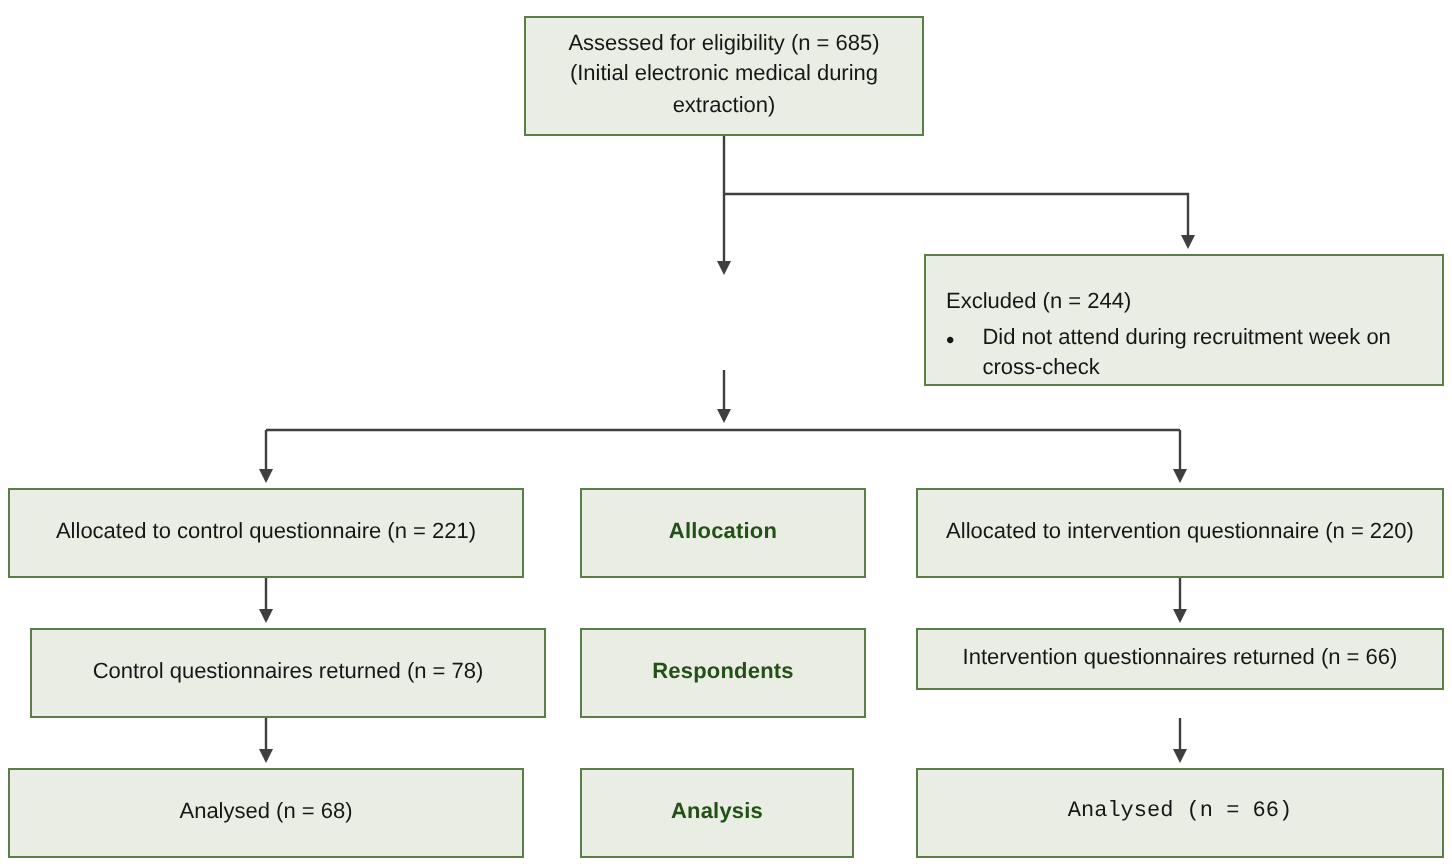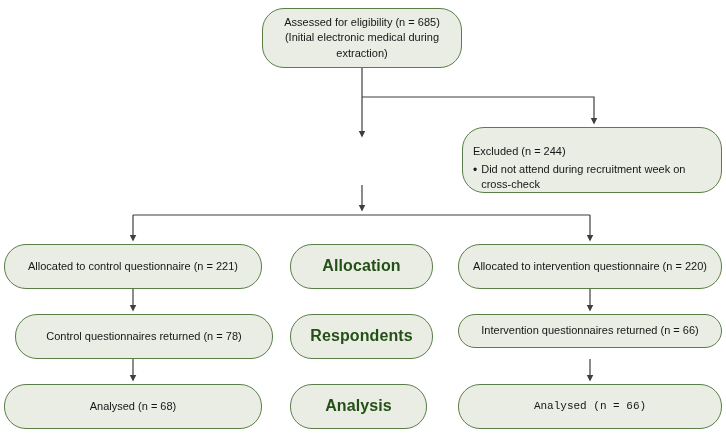--- a/index.html
+++ b/index.html
@@ -21,35 +21,35 @@
   .wires{position:absolute;left:0;top:0;width:726px;height:433px;}
   .wires line, .wires polyline{
     stroke:var(--line);stroke-width:1.2;fill:none;
   }
   .wires marker path{fill:var(--line);}
   .box{
     position:absolute;
     box-sizing:border-box;
     background:var(--box-fill);
     border:1.4px solid var(--box-border);
-    border-radius:22px;
+    border-radius:0;
     display:flex;flex-direction:column;
     align-items:center;justify-content:center;
     text-align:center;
     font-size:11px;line-height:1.4;
-    padding:16px 10px;
+    padding:0 10px;
   }
-  .box.left-align{align-items:flex-start;text-align:left;justify-content:flex-start;}
+  .box.left-align{align-items:flex-start;text-align:left;justify-content:flex-end;}
   .stage{
     font-weight:bold;
     color:var(--stage-text);
-    font-size:16px;
+    font-size:11px;
     letter-spacing:.1px;
   }
-  .bullet-row{display:flex;gap:4px;align-items:flex-start;margin-top:3px;}
+  .bullet-row{display:flex;gap:14px;align-items:flex-start;margin-top:3px;}
   .bullet-row .dot::before{content:"\2022";font-size:12px;line-height:1.35;}
   .bullet-text{line-height:1.35;}
   .excluded-title{line-height:1.35;}
   
   #b-assessed   {left:262px;top:8px;  width:200px;height:60px;}
   #b-randomised {left:289px;top:140px;width:140px;height:45px;}
   #b-excluded   {left:462px;top:127px;width:260px;height:66px;}
   #b-alloc-l    {left:4px;  top:244px;width:258px;height:45px;}
   #b-alloc-m    {left:290px;top:244px;width:143px;height:45px;}
   #b-alloc-r    {left:458px;top:244px;width:264px;height:45px;}

